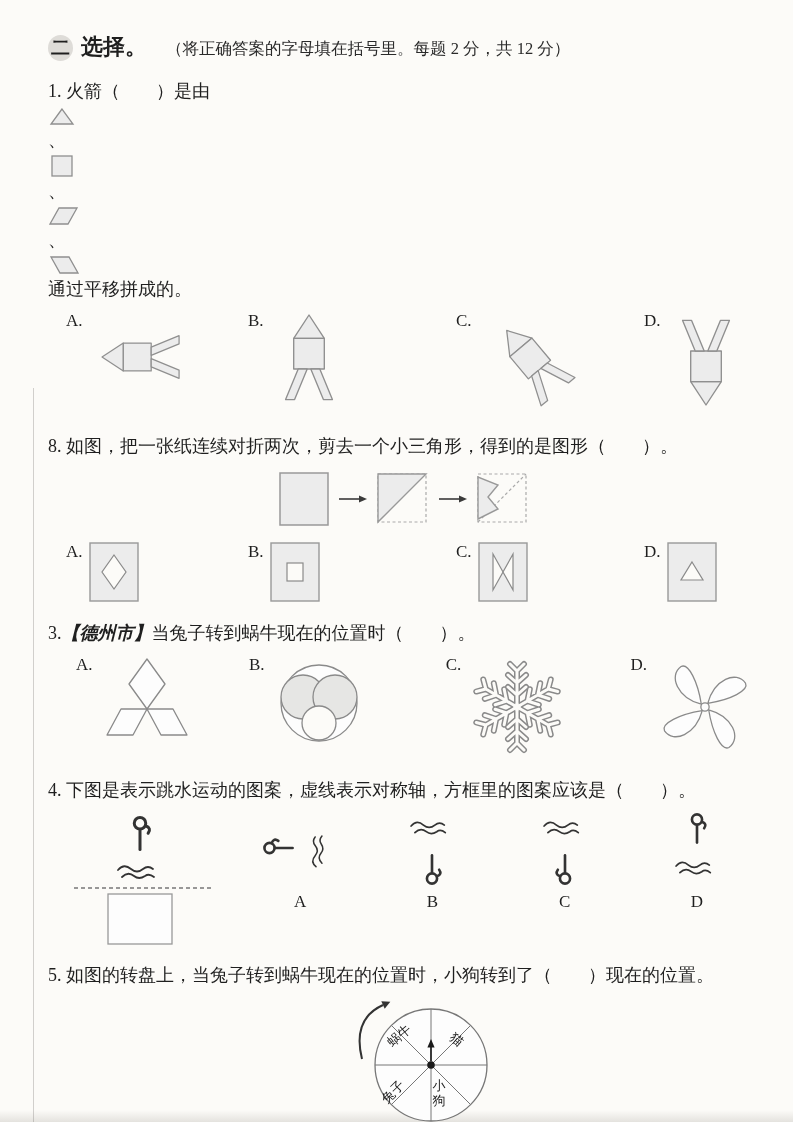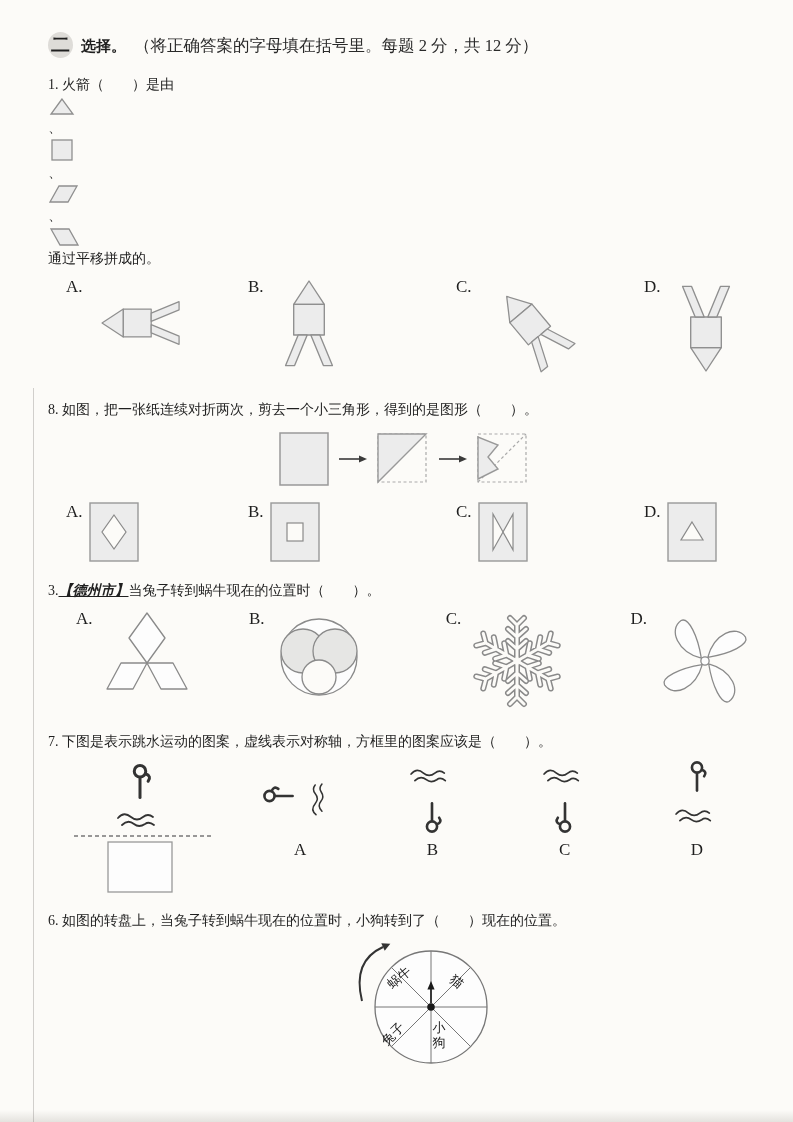--- a/index.html
+++ b/index.html
@@ -6,25 +6,25 @@
   html,body { width:793px; }
   body { background:#fcfbf8; font-family:"Liberation Serif", serif; color:#1f1f1f; }
   .page { position:relative; width:793px; height:1122px; background:#fcfbf8; overflow:hidden; }
   .left-rule { position:absolute; left:33px; top:388px; bottom:0; width:1px; background:#c6c4c0; opacity:.8; }
   .bottom-shade { position:absolute; left:0; right:0; bottom:0; height:12px;
                   background:linear-gradient(to bottom, rgba(0,0,0,0), rgba(120,115,105,.18)); }
   .content { position:absolute; left:48px; top:32px; right:30px; }
 
   .sec-header { display:flex; align-items:baseline; font-size:17.5px; }
   .sec-num { font-weight:bold; font-size:19px; background:#dedcd8; border-radius:50%; padding:0 3px; margin-right:8px; }
-  .sec-title { font-weight:bold; font-size:15px; margin-right:8px; }
+  .sec-title { font-weight:bold; font-size:22px; margin-right:19px; }
   .sec-note { font-size:16.5px; color:#2a2a2a; }
 
-  .q-text { font-size:14px; line-height:1.5; margin-top:16px; }
-  .q-text .tag { font-weight:bold; font-style:italic;text-decoration:underline; }
+  .q-text { font-size:18px; line-height:1.5; margin-top:16px; }
+  .q-text .tag { font-weight:bold; font-style:italic; }
   .inline-shape { vertical-align:-4px; margin:0 1px; }
 
   .row4 { display:flex; align-items:flex-start; padding-left:18px; margin-top:6px; }
   .opt { display:flex; align-items:flex-start; }
   .opt .lbl { font-size:17px; margin-right:4px; padding-top:2px; }
   .q1-row .opt:nth-child(1){ width:182px; }
   .q1-row .opt:nth-child(2){ width:208px; }
   .q1-row .opt:nth-child(3){ width:188px; }
   .q2-row { margin-top:10px; }
   .q2-row .opt:nth-child(1){ width:182px; }
@@ -264,21 +264,21 @@
               <use href="#pin-blade" transform="rotate(180)"></use>
               <use href="#pin-blade" transform="rotate(270)"></use>
               <circle r="4.5"></circle>
             </g>
           </svg>
         </div>
       </div>
     </div>
 
     <div>
-      <p class="q-text">7. 下图是表示跳水运动的图案，虚线表示对称轴，方框里的图案应该是（　　）。</p>
+      <p class="q-text">4. 下图是表示跳水运动的图案，虚线表示对称轴，方框里的图案应该是（　　）。</p>
       <div class="q4-row">
         <div class="q4-base">
           <svg width="165" height="138">
             <use href="#diver" transform="translate(80,34) scale(1.25)"></use>
             <use href="#waves" transform="translate(80,62)"></use>
             <line x1="14" y1="80" x2="152" y2="80" stroke="#777" stroke-width="1.3" stroke-dasharray="4,3"></line>
             <rect x="48" y="86" width="64" height="50" fill="#fdfdfd" stroke="#999" stroke-width="1.3"></rect>
           </svg>
         </div>
         <div class="q4-opt">
@@ -308,21 +308,21 @@
           <svg width="100" height="82">
             <use href="#diver" transform="translate(50,28) scale(1.1)"></use>
             <use href="#waves" transform="translate(50,58) scale(0.95)"></use>
           </svg>
           <span class="letter">D</span>
         </div>
       </div>
     </div>
 
     <div>
-      <p class="q-text">6. 如图的转盘上，当兔子转到蜗牛现在的位置时，小狗转到了（　　）现在的位置。</p>
+      <p class="q-text">5. 如图的转盘上，当兔子转到蜗牛现在的位置时，小狗转到了（　　）现在的位置。</p>
       <div class="spinner-wrap">
         <svg width="195" height="140">
           <path d="M26,66 Q16,26 47,12" fill="none" stroke="#333" stroke-width="2"></path>
           <polygon points="54.3,8.7 48.7,15.8 45.3,8.2" fill="#333"></polygon>
           <circle cx="95" cy="72" r="56" fill="#fdfdfd" stroke="#777" stroke-width="1.3"></circle>
           <g stroke="#777" stroke-width="1">
             <line x1="95" y1="16" x2="95" y2="128"></line>
             <line x1="39" y1="72" x2="151" y2="72"></line>
             <line x1="55.4" y1="32.4" x2="134.6" y2="111.6"></line>
             <line x1="55.4" y1="111.6" x2="134.6" y2="32.4"></line>

